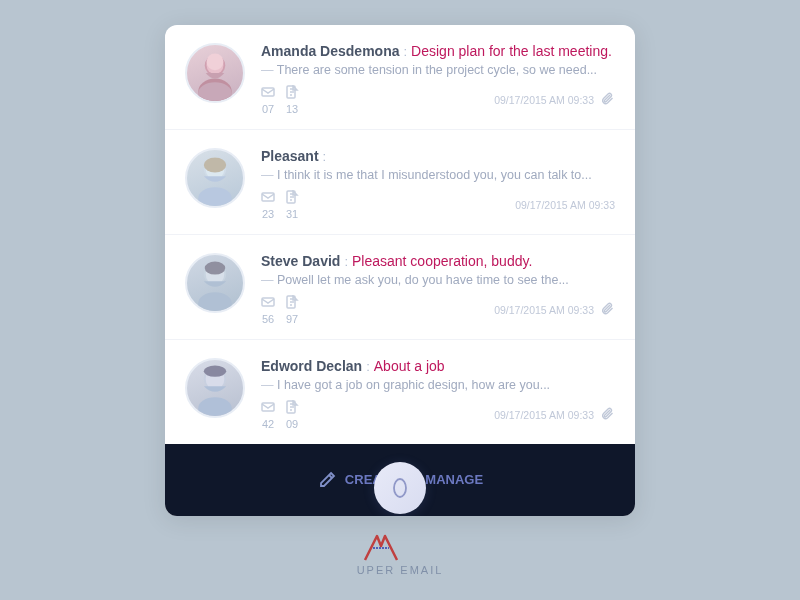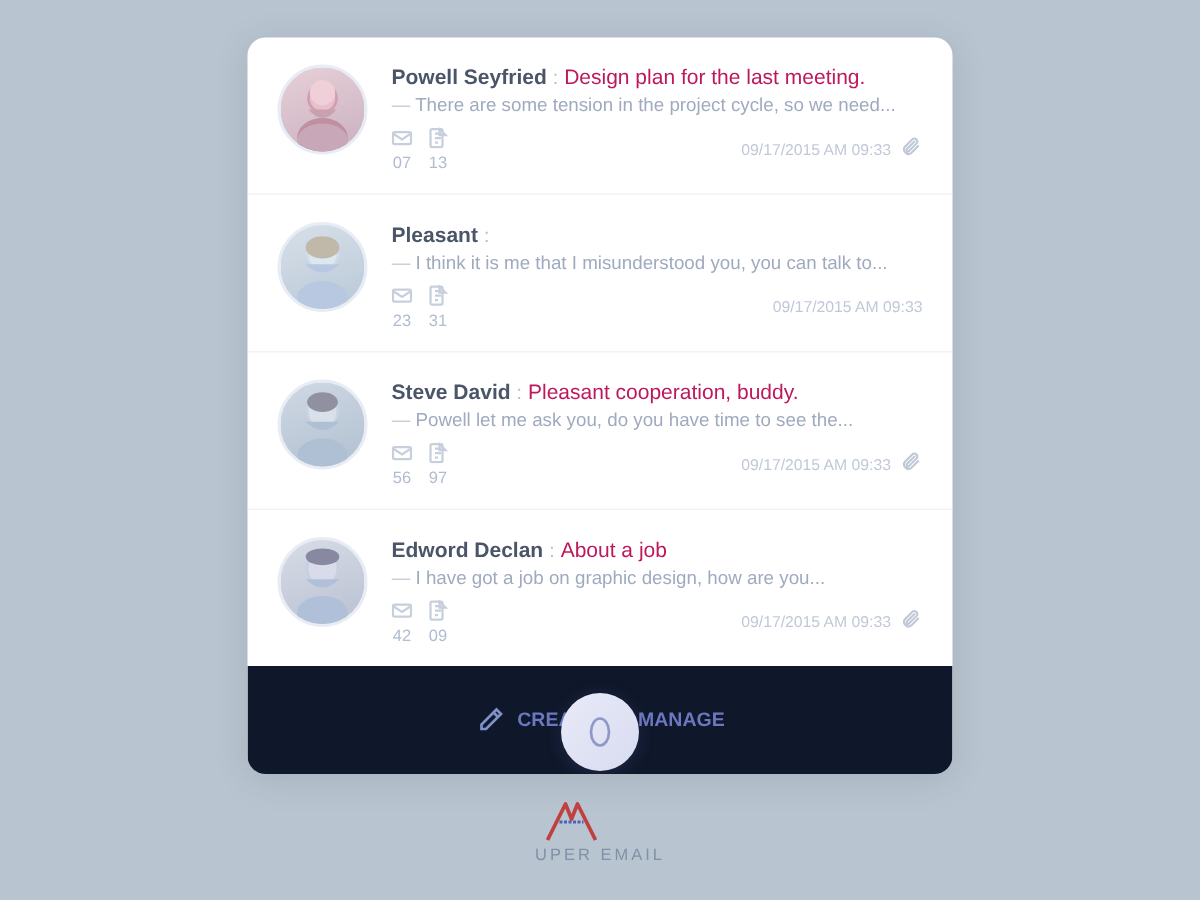--- a/index.html
+++ b/index.html
@@ -248,21 +248,21 @@
             <ellipse cx="30" cy="50" rx="18" ry="14" fill="#c090a0"></ellipse>
             <circle cx="30" cy="22" r="9" fill="#e8c0cc"></circle>
             <ellipse cx="30" cy="20" rx="9" ry="10" fill="#e8c0cc"></ellipse>
             <circle cx="30" cy="18" r="9" fill="#f0d0d8"></circle>
             <path d="M20 30 Q30 42 40 30" fill="#c8a0b0"></path>
             <ellipse cx="30" cy="52" rx="18" ry="12" fill="#c8a8b8"></ellipse>
           </svg>
         </div>
         <div class="message-content">
           <div class="message-header">
-            <span class="sender-name">Powell Seyfried</span>
+            <span class="sender-name">Amanda Desdemona</span>
             <span style="color:#b0bcd0; font-size:13px;">:</span>
             <span class="message-subject">Design plan for the last meeting.</span>
           </div>
           <div class="message-preview">There are some tension in the project cycle, so we need...</div>
           <div class="message-meta">
             <div class="meta-icons">
               <div class="meta-icon-group">
                 <svg viewBox="0 0 14 14" fill="none" stroke="currentColor" stroke-width="1.5">
                     <rect x="1" y="3" width="12" height="8" rx="1"></rect>
                     <path d="M1 4l6 4 6-4"></path>

